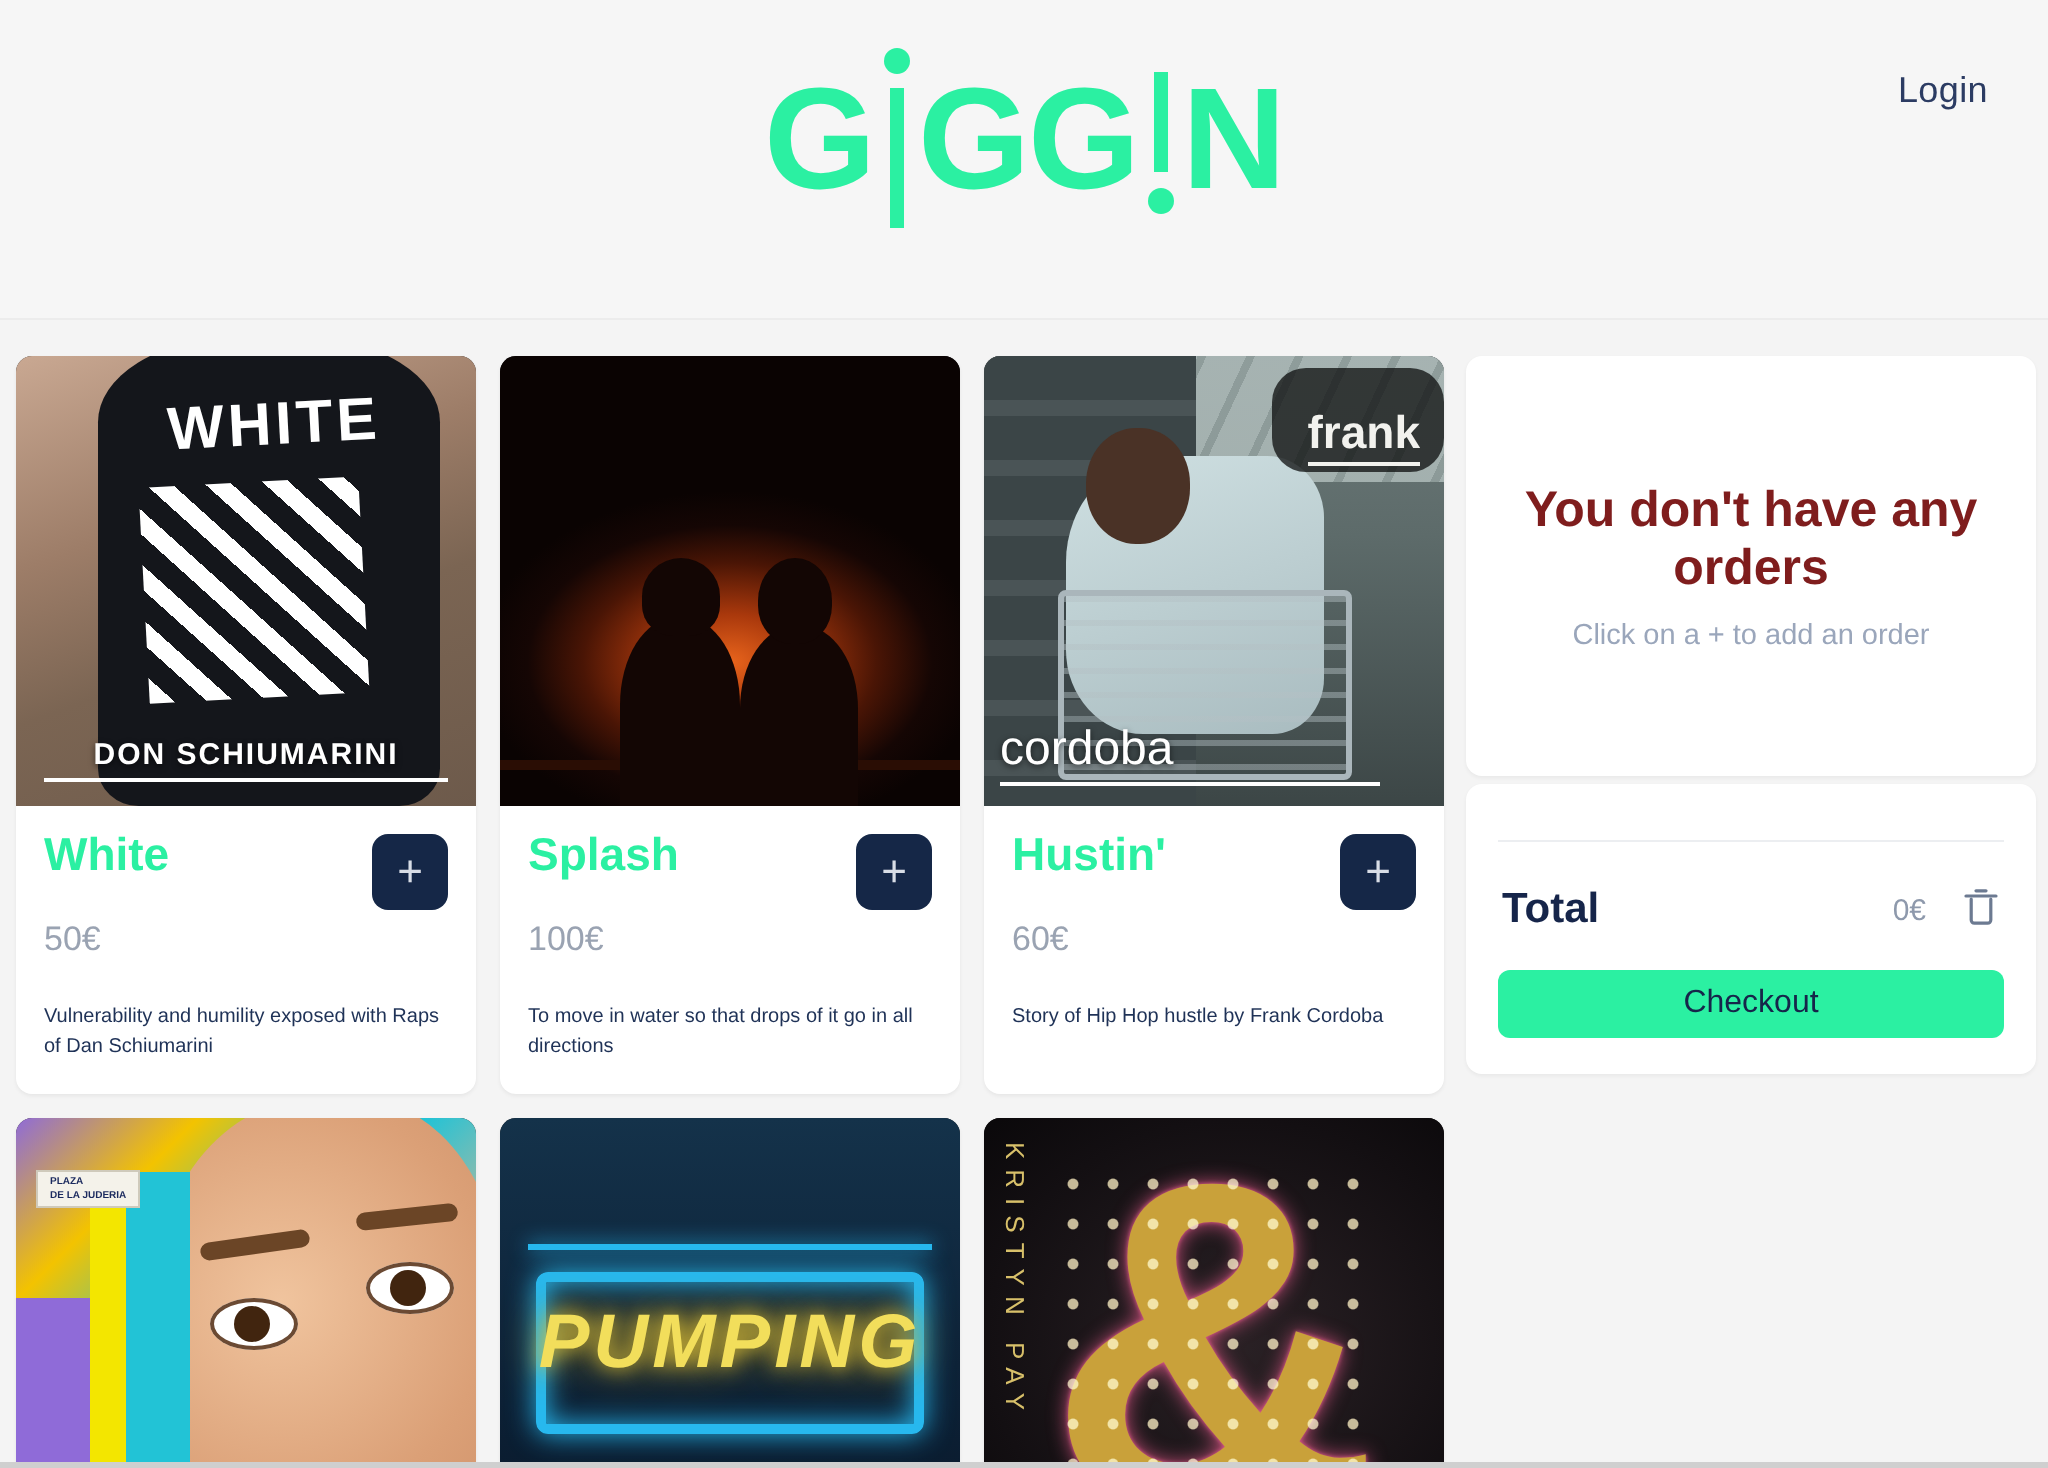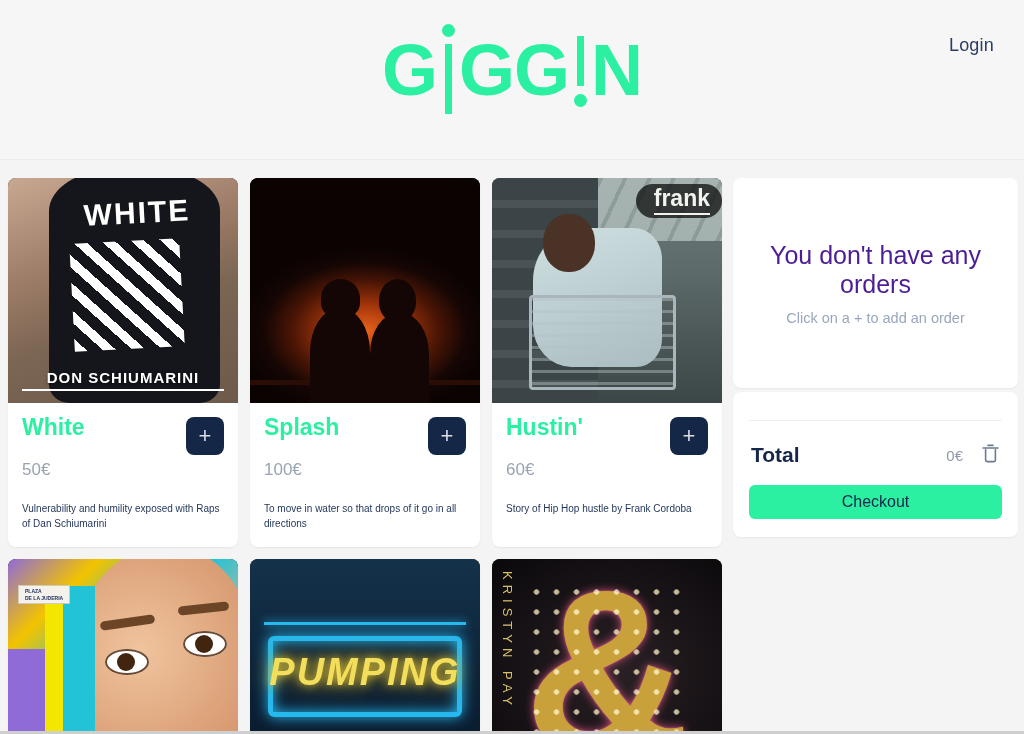--- a/index.html
+++ b/index.html
@@ -151,22 +151,22 @@
   .cart-empty {
     height: 210px;
     display: flex;
     flex-direction: column;
     align-items: center;
     justify-content: center;
     padding: 0 18px;
   }
   .cart-empty-title {
     font-size: 25px;
-    font-weight: 400;
-    color: #4c1d95;
+    font-weight: 700;
+    color: #7f1d1d;
     text-align: center;
     line-height: 1.18;
   }
   .cart-empty-sub {
     margin-top: 10px;
     font-size: 14.5px;
     color: #9aa6bb;
     text-align: left;
   }
   .cart-summary { padding: 28px 16px 18px 16px; }
@@ -296,21 +296,21 @@
   .art-hustin .cart-frame {
     position: absolute; left: 16%; bottom: 6%;
     width: 64%; height: 42%;
     border: 3px solid #aab6bb;
     border-radius: 4px;
     background: repeating-linear-gradient(180deg,rgba(180,192,196,.45) 0 3px,rgba(0,0,0,0) 3px 12px);
   }
   .art-hustin .frank-band {
     position: absolute; right: 0; top: 6px;
     background: rgba(12,14,14,.75);
-    padding: 1px 12px 6px 18px;
+    padding: 19px 12px 6px 18px;
     border-radius: 17px;
   }
   .art-hustin .frank-band span {
     color: #f2f2ee; font-size: 23px; font-weight: 600;
     border-bottom: 2px solid #f2f2ee; padding-bottom: 2px;
   }
   .art-hustin .cordoba {
     left: 8px; bottom: 10px; font-size: 24px; font-weight: 500;
     letter-spacing: 0;
   }
@@ -491,20 +491,21 @@
       <div class="card-media">
         <div class="art art-hustin">
           <div class="ceiling"></div>
           <div class="machines"></div>
           <div class="person"></div>
           <div class="head2"></div>
           <div class="cart-frame"></div>
           <div class="frank-band">
             <span>frank</span>
           </div>
+          <div class="art-label cordoba">cordoba</div>
         </div>
       </div>
       <div class="card-body">
         <div class="card-toprow">
           <div>
             <div class="card-title">Hustin'</div>
             <div class="card-price">60€</div>
           </div>
           <button class="add-btn">+</button>
         </div>

